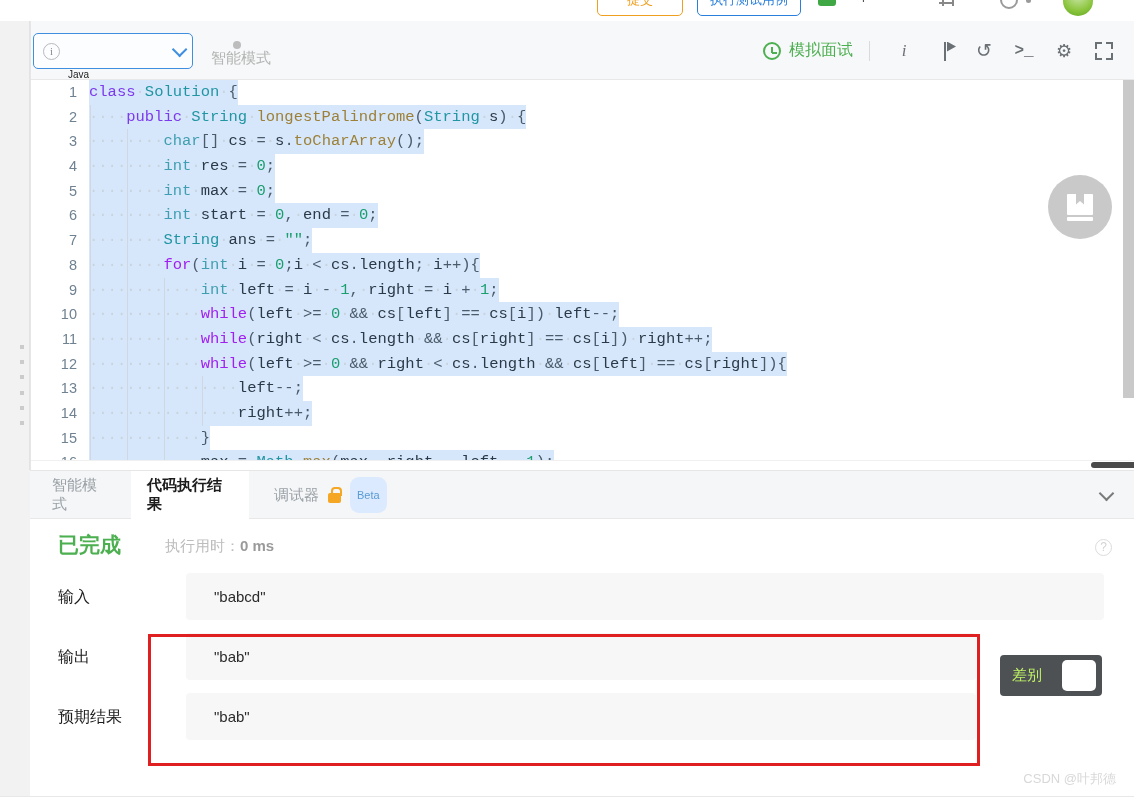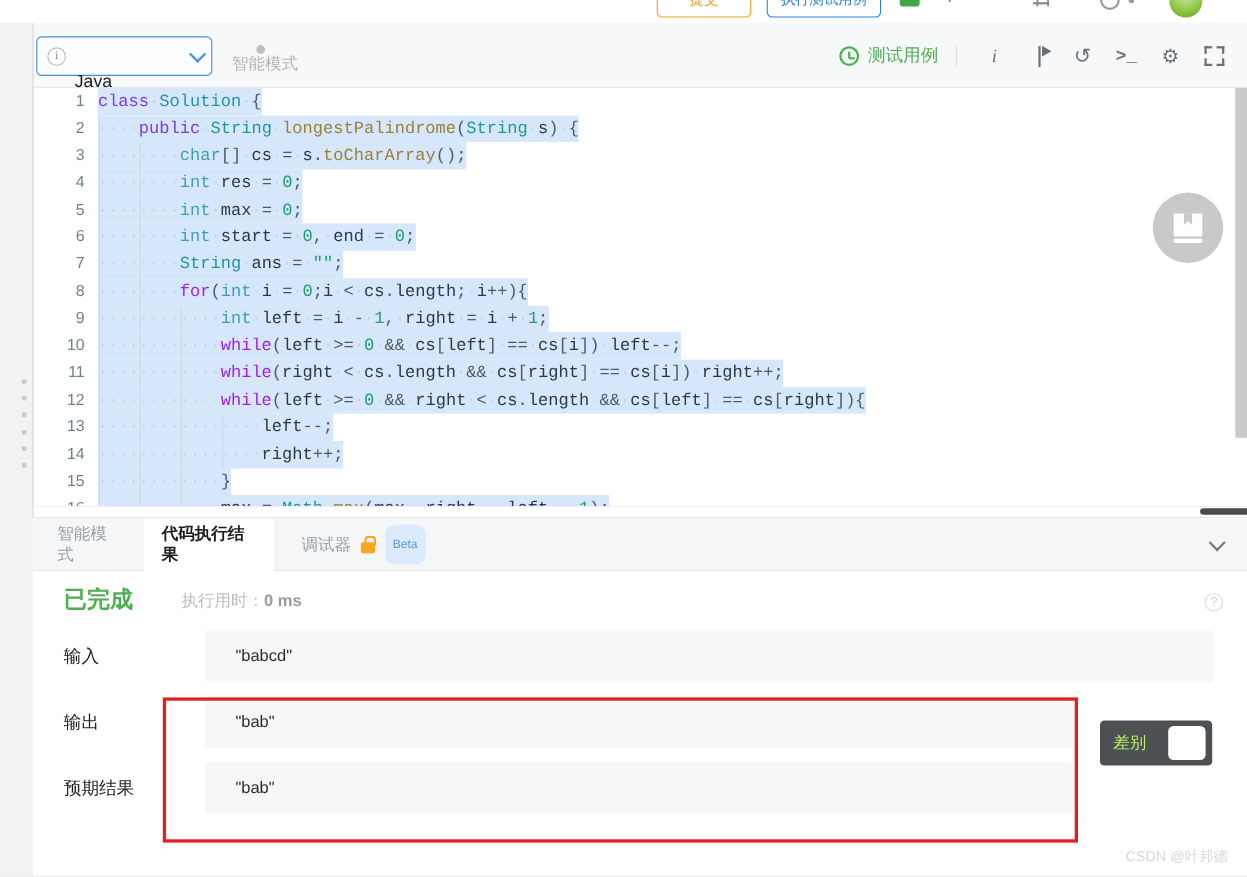--- a/index.html
+++ b/index.html
@@ -73,21 +73,21 @@
     position: absolute; left: 2px; top: 12px; width: 160px; height: 36px;
     background: #fbfdff; border: 1px solid #3f8ee0; border-radius: 5px;
     display: flex; align-items: center; padding: 0 9px;
   }
   .info-circle {
     width: 17px; height: 17px; border: 1px solid #b9b9b9; border-radius: 50%;
     color: #8a8a8a; font-size: 11px; line-height: 15px; text-align: center;
     font-family: "Liberation Serif", serif; flex: none;
   }
   .lang-label {
-    margin-left: 8px; font-size: 16px; color: #1c1c1c; flex: 1; margin-top: 47px;
+    margin-left: 8px; font-size: 10px; color: #1c1c1c; flex: 1; margin-top: 47px;
   }
   .chev {
     width: 11px; height: 11px; border-right: 2px solid #3f8ee0;
     border-bottom: 2px solid #3f8ee0; transform: rotate(45deg) translateY(-3px);
     flex: none;
   }
   .smart-mode {
     position: absolute; left: 180px; top: 20px;
     display: flex; align-items: center; flex-direction: column;
   }
@@ -365,21 +365,21 @@
         <span class="chev"></span>
       </div>
       <div class="smart-mode">
         <span class="sm-dot"></span>
         <span class="sm-text">智能模式</span>
       </div>
 
       <div class="tool-right">
         <div class="mock-btn">
           <span class="clock"></span>
-          <span>测试用例</span>
+          <span>模拟面试</span>
         </div>
         <span class="vsep"></span>
         <span class="ticon i-glyph">i</span>
         <span class="ticon">
             <span class="flag"></span>
           </span>
         <span class="ticon refresh">↺</span>
         <span class="ticon term">&gt;_</span>
         <span class="ticon gear-o">⚙</span>
         <span class="ticon">

